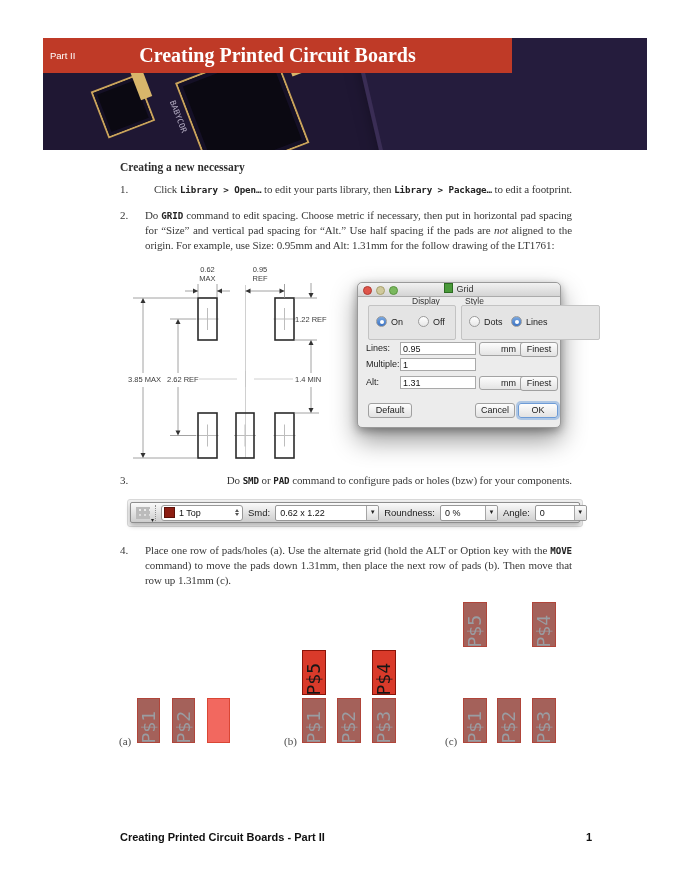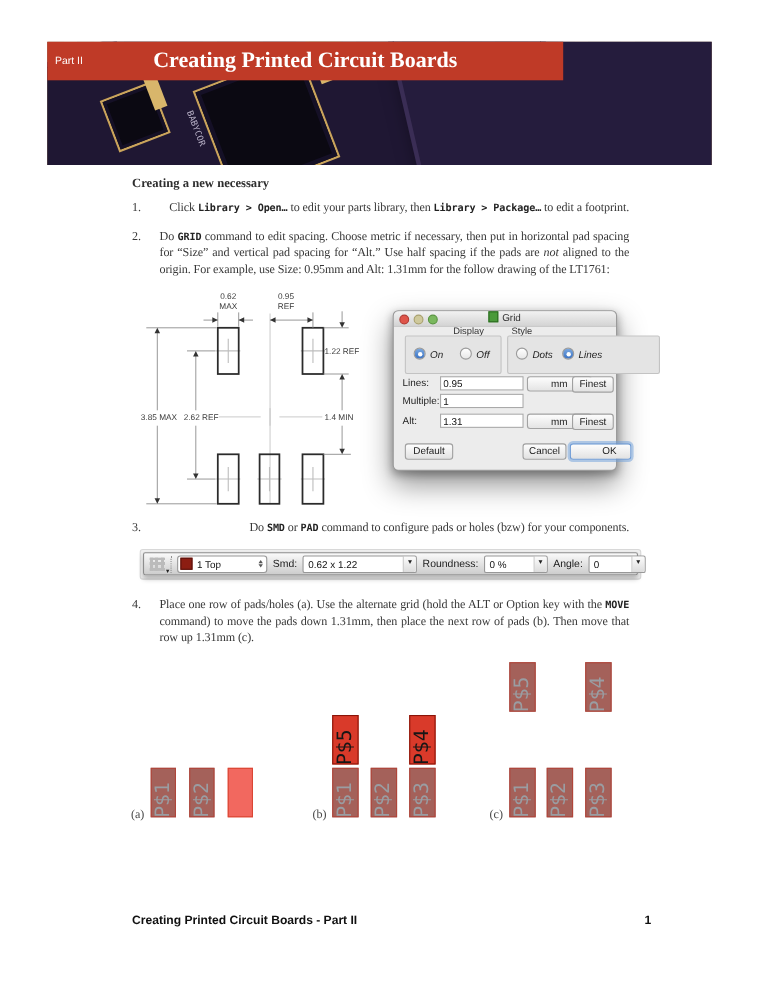--- a/index.html
+++ b/index.html
@@ -78,21 +78,21 @@
              font-size:9px;color:#333;}
   .dlg-title .app-ico{display:inline-block;width:7px;height:8px;background:#4a9a3a;
                       border:1px solid #2c6c22;vertical-align:-1px;margin-right:3px;}
   .groupbox{position:absolute;height:33px;background:#e4e4e4;border:1px solid #c3c3c3;border-radius:2px;}
   .gb-display{left:10px;top:22px;width:86px;}
   .gb-style{left:103px;top:22px;width:89px;padding-left:48px;}
   .gb-label{position:absolute;font-size:8.5px;color:#333;top:13px;}
   .gbl-display{left:14px;margin-left:40px;}
   .gbl-style{left:107px;text-align:center;}
   .radio-row{position:absolute;top:10px;left:7px;right:4px;display:flex;}
-  .radio-item{display:flex;align-items:center;gap:4px;font-size:9px;color:#222;font-style:italic;}
+  .radio-item{display:flex;align-items:center;gap:4px;font-size:9px;color:#222;}
   .radio{width:9px;height:9px;border-radius:50%;background:linear-gradient(#fff,#e7e7e7);
          border:1px solid #9b9b9b;position:relative;flex:none;}
   .radio.sel{background:linear-gradient(#7aa8e0,#3a72c4);}
   .radio.sel::after{content:"";position:absolute;left:2.5px;top:2.5px;width:4px;height:4px;border-radius:50%;background:#fff;}
   .ri-1{width:42px;}
   .dlg-row{position:absolute;left:0;width:100%;height:13px;}
   .row-size{top:59px;} .row-mult{top:75px;} .row-alt{top:93px;}
   .dlg-lab{position:absolute;left:8px;font-size:9px;color:#222;line-height:13px;}
   .dlg-input{position:absolute;left:42px;width:70px;height:11px;border:1px solid #a9a9a9;background:#fff;
              font-family:"Liberation Sans",sans-serif;font-size:9px;padding:0 2px;color:#111;}
@@ -100,21 +100,21 @@
            background:linear-gradient(#fdfdfd,#e4e4e4);font-size:9px;color:#222;line-height:12px;padding-left:21px;}
   .unitsel .stp{position:absolute;right:3px;top:1px;display:flex;flex-direction:column;gap:1px;}
   .tri-up{width:0;height:0;border-left:2.5px solid transparent;border-right:2.5px solid transparent;border-bottom:3.5px solid #555;}
   .tri-dn{width:0;height:0;border-left:2.5px solid transparent;border-right:2.5px solid transparent;border-top:3.5px solid #555;}
   .btn{position:absolute;height:13px;border:1px solid #a0a0a0;border-radius:3px;
        background:linear-gradient(#fdfdfd,#e2e2e2);font-size:9px;color:#222;text-align:center;line-height:12px;
        font-family:"Liberation Sans",sans-serif;}
   .btn-finest{left:162px;width:36px;}
   .btn-default{left:10px;top:120px;width:42px;}
   .btn-cancel{left:117px;top:120px;width:38px;}
-  .btn-ok{left:160px;top:120px;width:38px;border-color:#6d9bd6;box-shadow:0 0 0 2px rgba(110,160,220,.5);padding-left:16px;}
+  .btn-ok{left:160px;top:120px;width:38px;border-color:#6d9bd6;box-shadow:0 0 0 2px rgba(110,160,220,.5);}
 
   
   .ptoolbar{position:absolute;left:127px;top:499px;width:454px;height:26px;background:#f0f0f0;
             border:1px solid #d8d8d8;border-radius:3px;font-family:"Liberation Sans",sans-serif;}
   .pt-bar{position:absolute;left:2px;right:2px;top:2px;height:19px;border:1px solid #8d8d8d;border-radius:2px;
           background:linear-gradient(#fafafa,#cdcdcd);display:flex;align-items:center;gap:5px;padding:0 5px;
           box-shadow:0 3px 5px rgba(0,0,0,.25);}
   .grid-ico{width:14px;height:12px;position:relative;flex:none;
             background-image:linear-gradient(#b9b9b9,#b9b9b9),linear-gradient(#b9b9b9,#b9b9b9);
             background-size:3px 3px;background-position:0 0;

